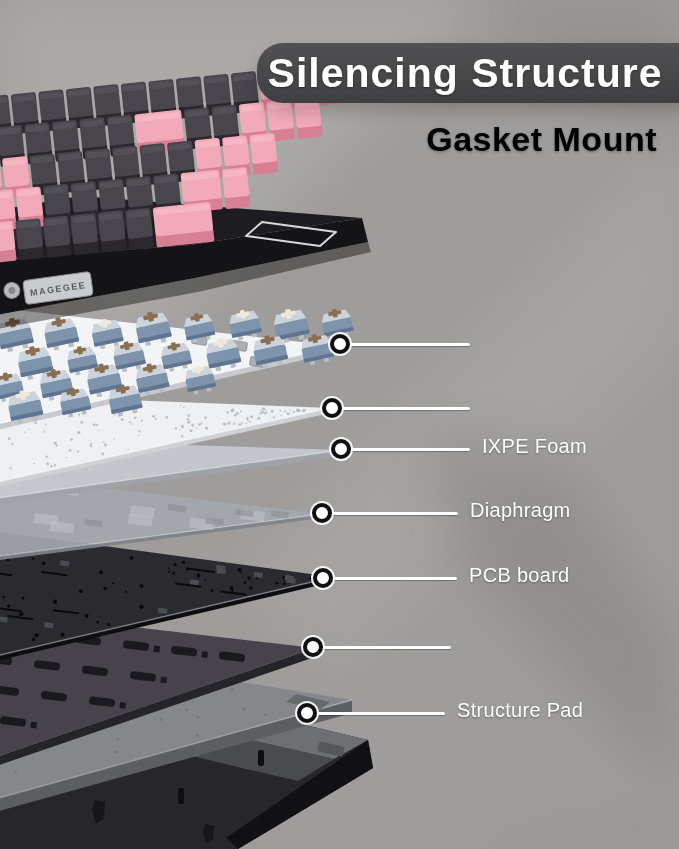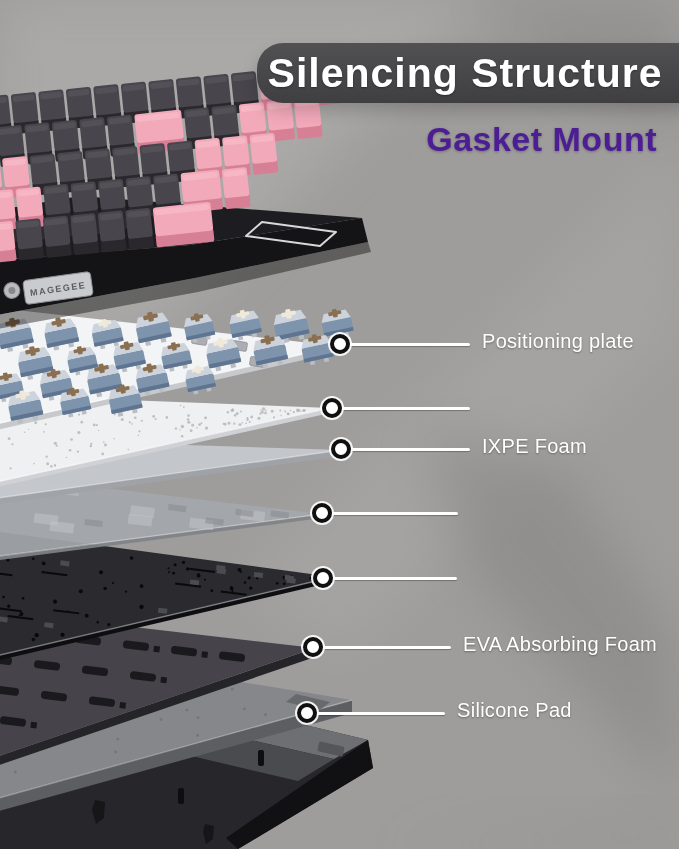--- a/index.html
+++ b/index.html
@@ -7,21 +7,21 @@
          font-family:"Liberation Sans","DejaVu Sans",sans-serif;}
   #art{position:absolute;left:0;top:0;width:679px;height:849px;overflow:hidden;display:block;}
 
   .title-banner{position:absolute;left:257px;top:43px;width:450px;height:60px;
      background:linear-gradient(180deg,#515154 0%,#47474a 55%,#3f3f42 100%);
      border-radius:26px;box-shadow:0 8px 16px rgba(0,0,0,.18);
      display:flex;align-items:center;justify-content:center;}
   .title-banner span{color:#fff;font-size:41px;font-weight:bold;letter-spacing:1px;
      padding-right:34px;white-space:nowrap;
      text-shadow:0 1px 2px rgba(0,0,0,.35);}
-  .subtitle{position:absolute;right:22px;top:120px;color:#4c1d95;font-size:34px;font-weight:bold;
+  .subtitle{position:absolute;right:22px;top:120px;color:#000000;font-size:34px;font-weight:bold;
      letter-spacing:.5px;white-space:nowrap;text-shadow:0 1px 3px rgba(0,0,0,.3);}
 
   .callout{position:absolute;inset:0;pointer-events:none;}
   .callout .dot{position:absolute;left:calc(var(--cx) - 10px);top:calc(var(--cy) - 10px);
      width:12px;height:12px;background:#fff;border:4px solid #101010;border-radius:50%;
      box-shadow:0 0 0 2px rgba(255,255,255,.9);}
   .callout .line{position:absolute;left:var(--cx);top:calc(var(--cy) - 1px);
      width:calc(var(--tx) - var(--cx) - 12px);height:2.5px;background:#fff;border-radius:2px;
      box-shadow:0 1px 1px rgba(0,0,0,.28);}
   .callout .lbl{position:absolute;left:var(--tx);top:calc(var(--cy) - 14px);
@@ -859,42 +859,42 @@
     </svg>
 
   <div class="title-banner">
     <span>Silencing Structure</span>
   </div>
   <div class="subtitle">Gasket Mount</div>
 
   <div class="callout" style="--cx:340px;--cy:344px;--tx:482px;">
     <div class="line"></div>
     <div class="dot"></div>
-    <div class="lbl">Positioning plate</div>
   </div>
   <div class="callout" style="--cx:332px;--cy:408px;--tx:482px;">
     <div class="line"></div>
     <div class="dot"></div>
   </div>
   <div class="callout" style="--cx:341px;--cy:449px;--tx:482px;">
     <div class="line"></div>
     <div class="dot"></div>
     <div class="lbl">IXPE Foam</div>
   </div>
   <div class="callout" style="--cx:322px;--cy:513px;--tx:470px;">
     <div class="line"></div>
     <div class="dot"></div>
+    <div class="lbl">Diaphragm</div>
   </div>
   <div class="callout" style="--cx:323px;--cy:578px;--tx:469px;">
     <div class="line"></div>
     <div class="dot"></div>
+    <div class="lbl">PCB board</div>
   </div>
   <div class="callout" style="--cx:313px;--cy:647px;--tx:463px;">
     <div class="line"></div>
     <div class="dot"></div>
-    <div class="lbl">EVA Absorbing Foam</div>
   </div>
   <div class="callout" style="--cx:307px;--cy:713px;--tx:457px;">
     <div class="line"></div>
     <div class="dot"></div>
-    <div class="lbl">Silicone Pad</div>
+    <div class="lbl">Structure Pad</div>
   </div>
 </div>
 
 </body></html>

